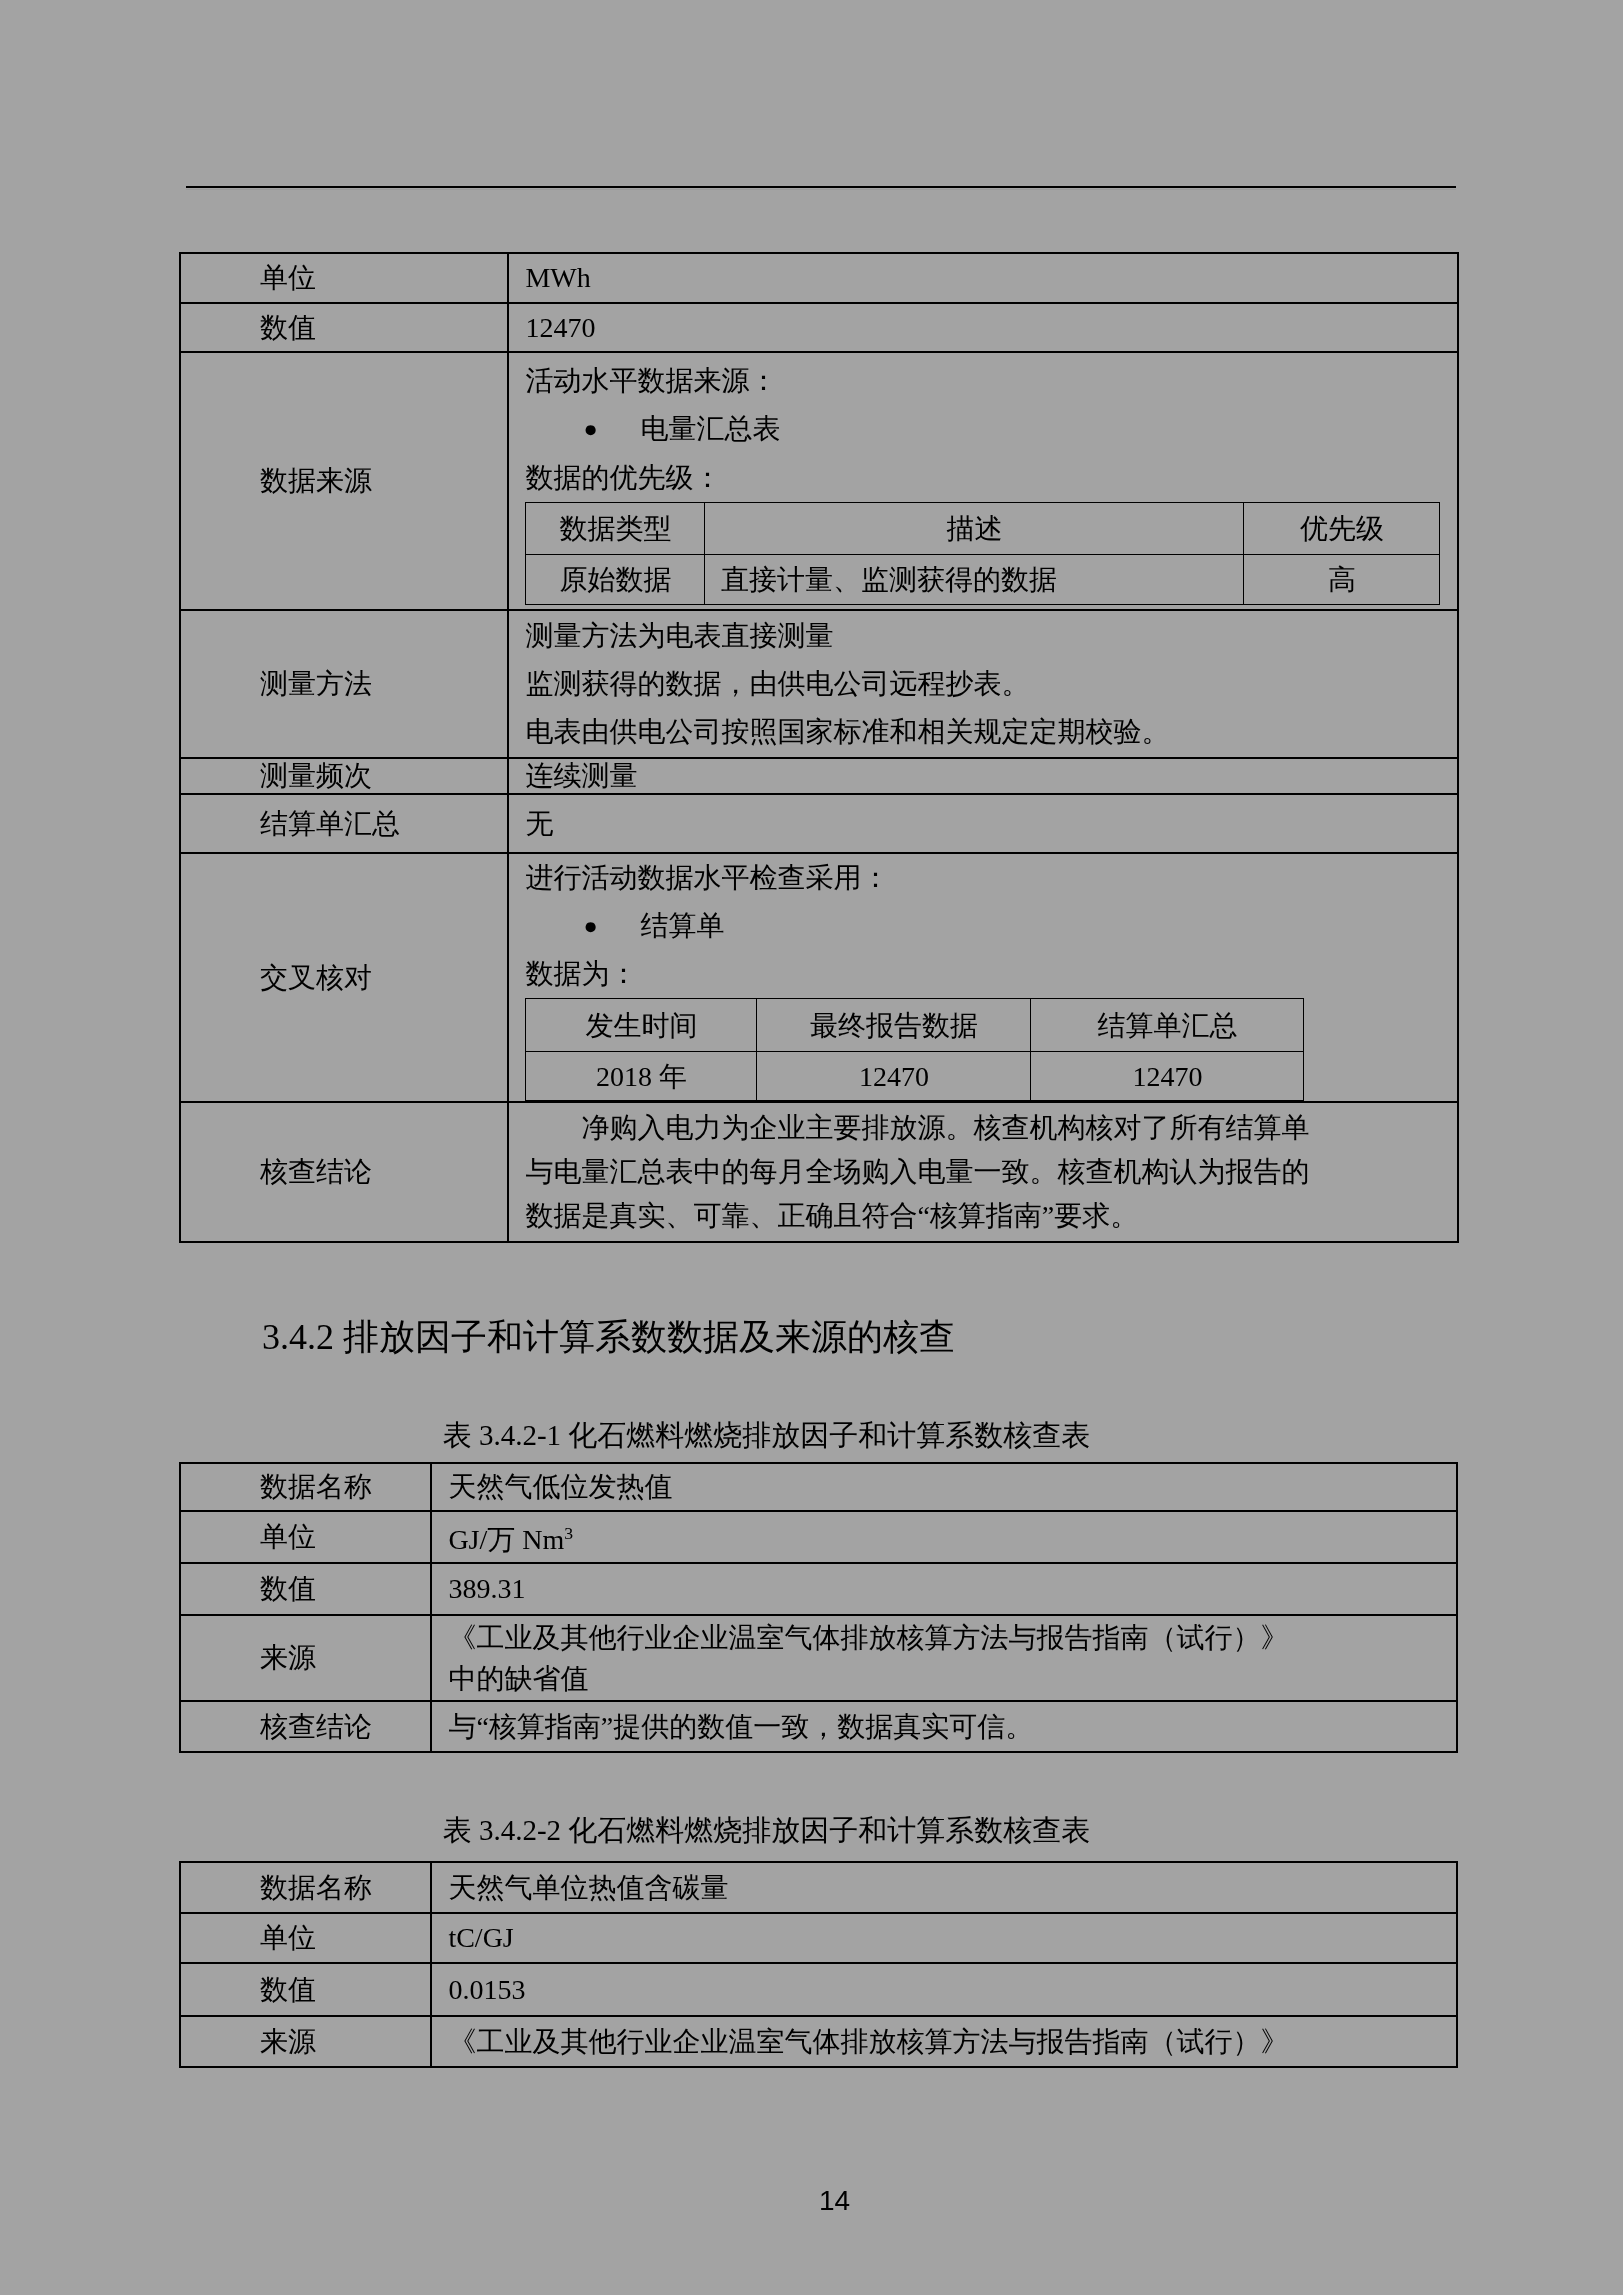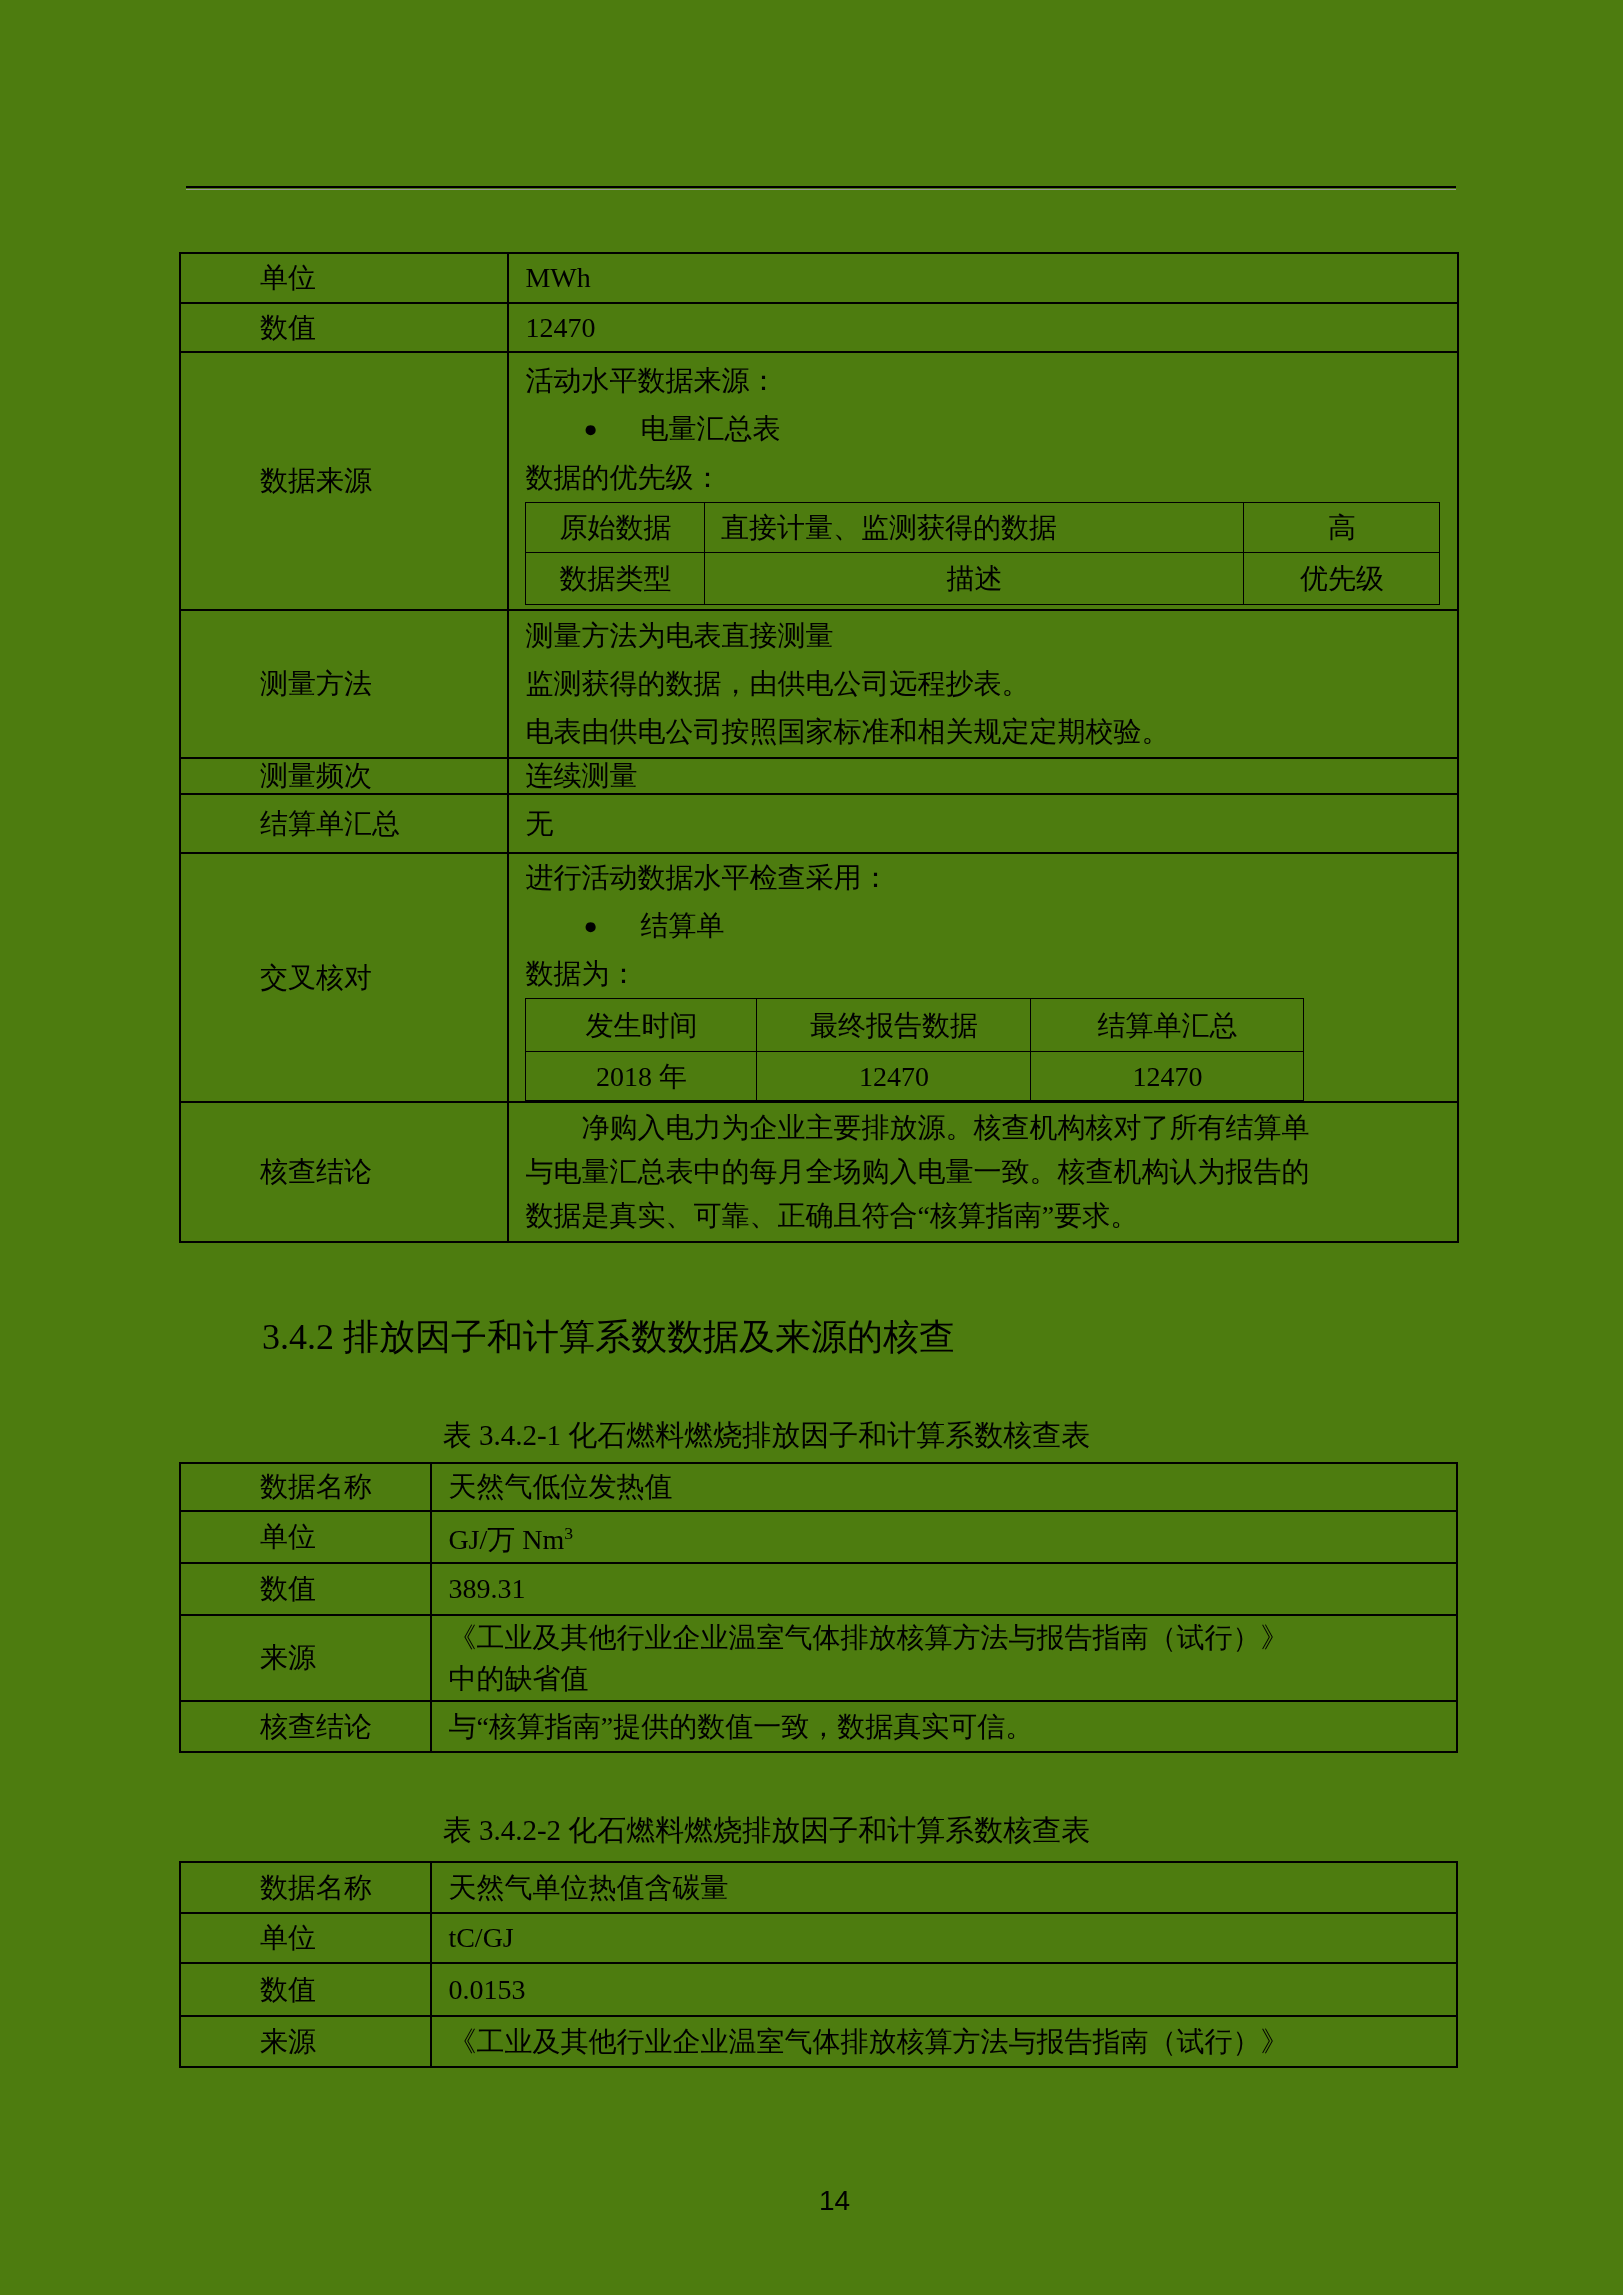--- a/index.html
+++ b/index.html
@@ -1,19 +1,19 @@
 <!DOCTYPE html>
 <html style="font-size:10.5px"><head>
 <meta charset="utf-8">
 <style>
   html,body{margin:0;padding:0;background:#888;}
   .page{
     position:relative;
     width:1623px;height:2295px;
-    background:#4d7c0f;
+    background:#a3a3a3;
     margin:0 auto;
     font-family:"Liberation Serif","DejaVu Serif",serif;
     color:#000;
     overflow:hidden;
   }
   
   .rule1{position:absolute;left:186px;top:186px;width:1270px;height:2px;background:#000;}
   .rule2{position:absolute;left:186px;top:189px;width:1270px;height:1.3px;background:#9a9a9a;}
 
   
@@ -115,29 +115,29 @@
           <div class="ln">活动水平数据来源：</div>
           <div class="ln bullet-line"><span class="bullet">●</span><span class="bullet-gap"></span><span>电量汇总表</span></div>
           <div class="ln">数据的优先级：</div>
           <table class="ntbl" style="width:914px;">
             <colgroup>
                 <col style="width:179px">
                 <col style="width:539px">
                 <col style="width:196px">
               </colgroup>
             <tbody>
+              <tr style="height:52px">
+                <td>数据类型</td>
+                <td>描述</td>
+                <td>优先级</td>
+              </tr>
               <tr style="height:50px">
                 <td>原始数据</td>
                 <td class="nleft">直接计量、监测获得的数据</td>
                 <td>高</td>
-              </tr>
-              <tr style="height:52px">
-                <td>数据类型</td>
-                <td>描述</td>
-                <td>优先级</td>
               </tr>
             </tbody>
           </table>
         </td>
       </tr>
       <tr style="height:148px">
         <td class="lab top pt8 lab-ln">测量方法</td>
         <td class="val top pt8">
           <div class="ln">测量方法为电表直接测量</div>
           <div class="ln">监测获得的数据，由供电公司远程抄表。</div>

